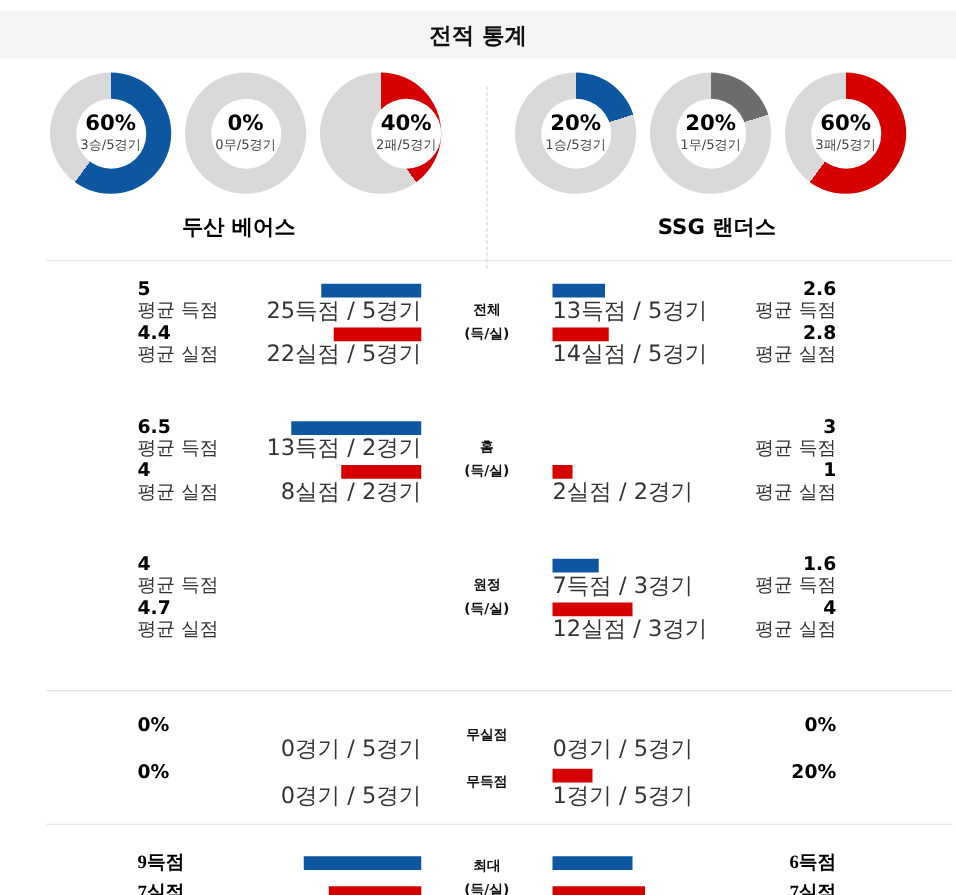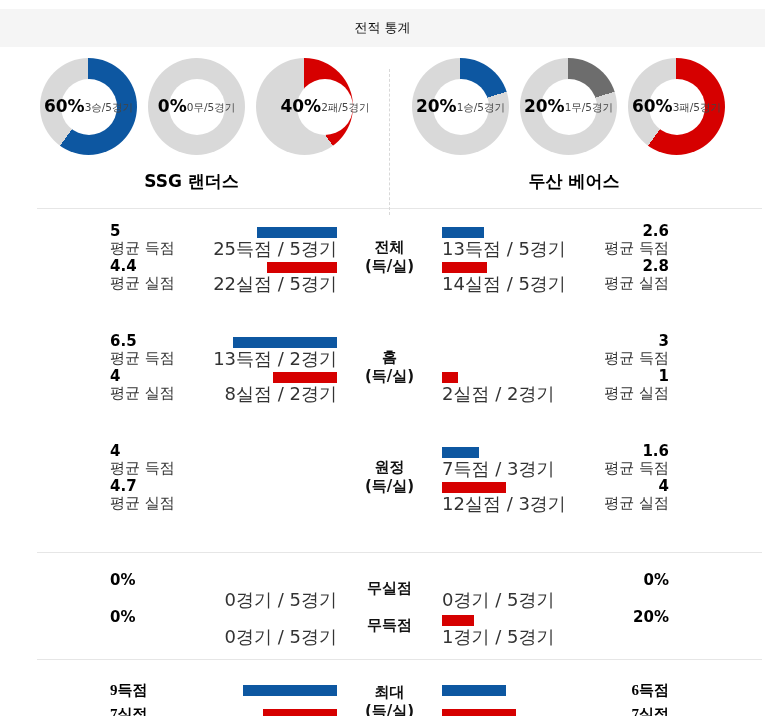--- a/index.html
+++ b/index.html
@@ -4,38 +4,38 @@
 <style>
   * { margin:0; padding:0; box-sizing:border-box; }
   html,body { background:#fff; }
   body {
     width:765px; height:716px; overflow:hidden; position:relative;
     font-family:"DejaVu Sans","Liberation Sans",sans-serif; color:#000;
   }
   .title-bar {
     margin-top:9px; height:38px; background:#f5f5f5;
     display:flex; align-items:center; justify-content:center;
-    font-size:13px; font-weight:normal; color:#111;
+    font-size:18px; font-weight:bold; color:#111;
   }
   .top-wrap { position:relative; }
   .v-divider {
     position:absolute; left:389px; top:11px; height:146px; width:0;
     border-left:1px dashed #d8d8d8;
   }
   .donut-area { display:flex; margin-top:11px; height:97px; }
   .half { display:flex; justify-content:space-between; }
   .half-l { width:383px; padding:0 30px 0 40px; }
   .half-r { width:382px; padding:0 40px 0 29px; }
   .donut {
     width:97px; height:97px; border-radius:50%;
     display:flex; align-items:center; justify-content:center; background:#d9d9d9;
   }
   .donut-hole {
     width:56px; height:56px; border-radius:50%; background:#fff;
-    display:flex; flex-direction:row; align-items:center; justify-content:center;
+    display:flex; flex-direction:column; align-items:center; justify-content:center;
   }
   .donut-pct { font-size:17px; font-weight:bold; line-height:19px; white-space:nowrap; }
   .donut-sub { font-size:10.5px; line-height:13px; color:#444; white-space:nowrap; margin-top:1px; }
   .team-names { display:flex; height:53px; align-items:center; }
   .team-names .half { justify-content:center; padding:0; }
   .team-name { font-size:17px; font-weight:bold; }
   .sep { border-top:1px solid #e6e6e6; margin:0 3px 0 37px; }
   .sections { padding-top:13px; }
   .section { position:relative; margin-bottom:40px; }
   .pct-section { position:relative; padding-top:18px; margin-bottom:14px; }
@@ -50,21 +50,21 @@
   .cv-l { grid-column:2; display:flex; flex-direction:column; justify-content:flex-start; }
   .cb-l { grid-column:3; display:flex; flex-direction:column; align-items:flex-end; justify-content:flex-end; }
   .cb-r { grid-column:5; display:flex; flex-direction:column; align-items:flex-start; justify-content:flex-end; }
   .cv-r { grid-column:6; display:flex; flex-direction:column; justify-content:flex-start; align-items:flex-end; text-align:right; }
   .num { font-size:15px; font-weight:bold; line-height:18px; color:#000; }
   .lbl { font-size:15px; line-height:17px; color:#333; white-space:nowrap; }
   .bar { height:11px; margin-bottom:3px; width:0; }
   .cap { font-size:18px; line-height:16px; color:#333; white-space:nowrap; }
   .center-label {
     position:absolute; left:337px; width:105px; top:50%; transform:translateY(-50%);
-    text-align:center; font-size:15px; font-weight:bold; line-height:19px; color:#111;
+    text-align:center; font-size:11px; font-weight:bold; line-height:19px; color:#111;
   }
   .pct-row .center-label { top:46%; }
   .max-row .cv-l, .max-row .cb-l, .max-row .cb-r, .max-row .cv-r {
     flex-direction:row; align-items:center; justify-content:flex-start;
   }
   .max-row .cb-l { justify-content:flex-end; }
   .max-row .cv-r { justify-content:flex-end; }
   .max-row .bar { margin-bottom:0; }
   .max-row .num { line-height:24px;font-family:Liberation Serif, serif; }
 </style>
@@ -115,25 +115,25 @@
       <div class="donut" style="background: conic-gradient(rgb(214, 0, 0) 0deg, rgb(214, 0, 0) 60%, rgb(217, 217, 217) 60%, rgb(217, 217, 217) 100%);">
         <div class="donut-hole">
           <div class="donut-pct">60%</div>
           <div class="donut-sub">3패/5경기</div>
         </div>
       </div>
     </div>
   </div>
 
   <div class="team-names">
+    <div class="half half-r">
+      <span class="team-name">두산 베어스</span>
+    </div>
     <div class="half half-l">
       <span class="team-name">SSG 랜더스</span>
-    </div>
-    <div class="half half-r">
-      <span class="team-name">두산 베어스</span>
     </div>
   </div>
 </div>
 
 <div class="sep"></div>
 
 <div class="sections">
 
   <div class="section">
     <div class="center-label">

